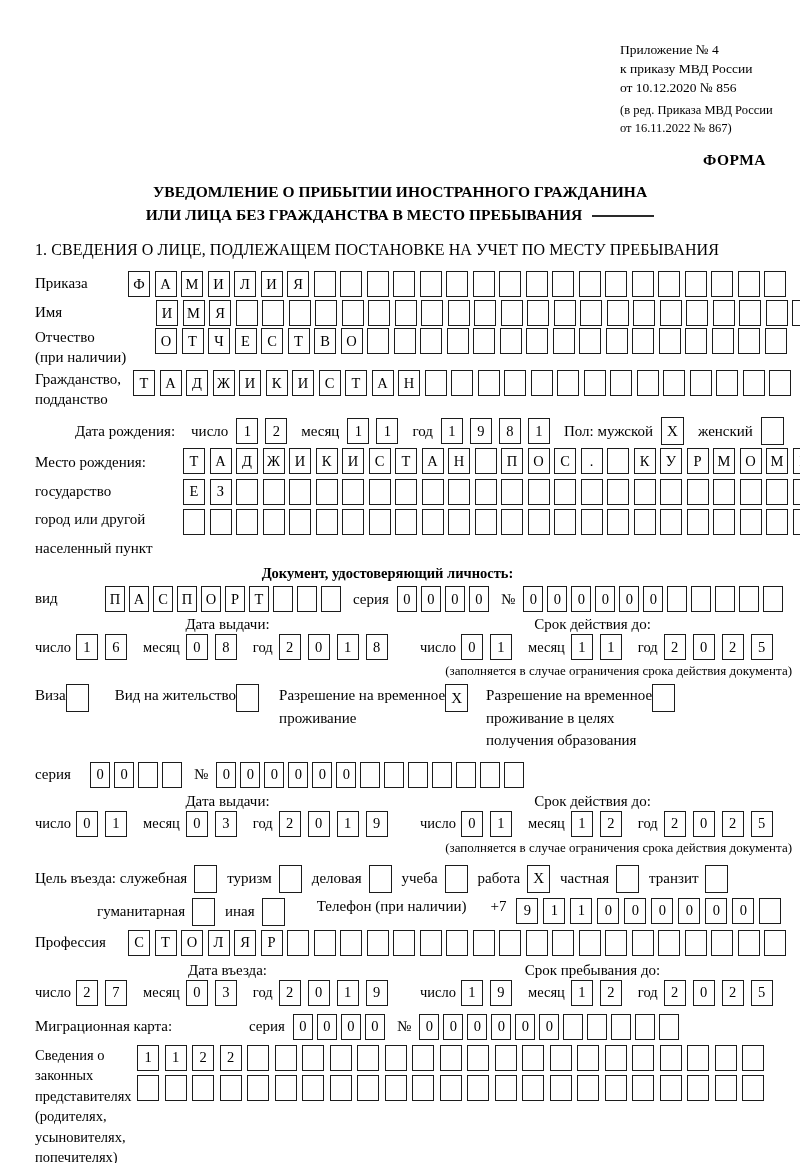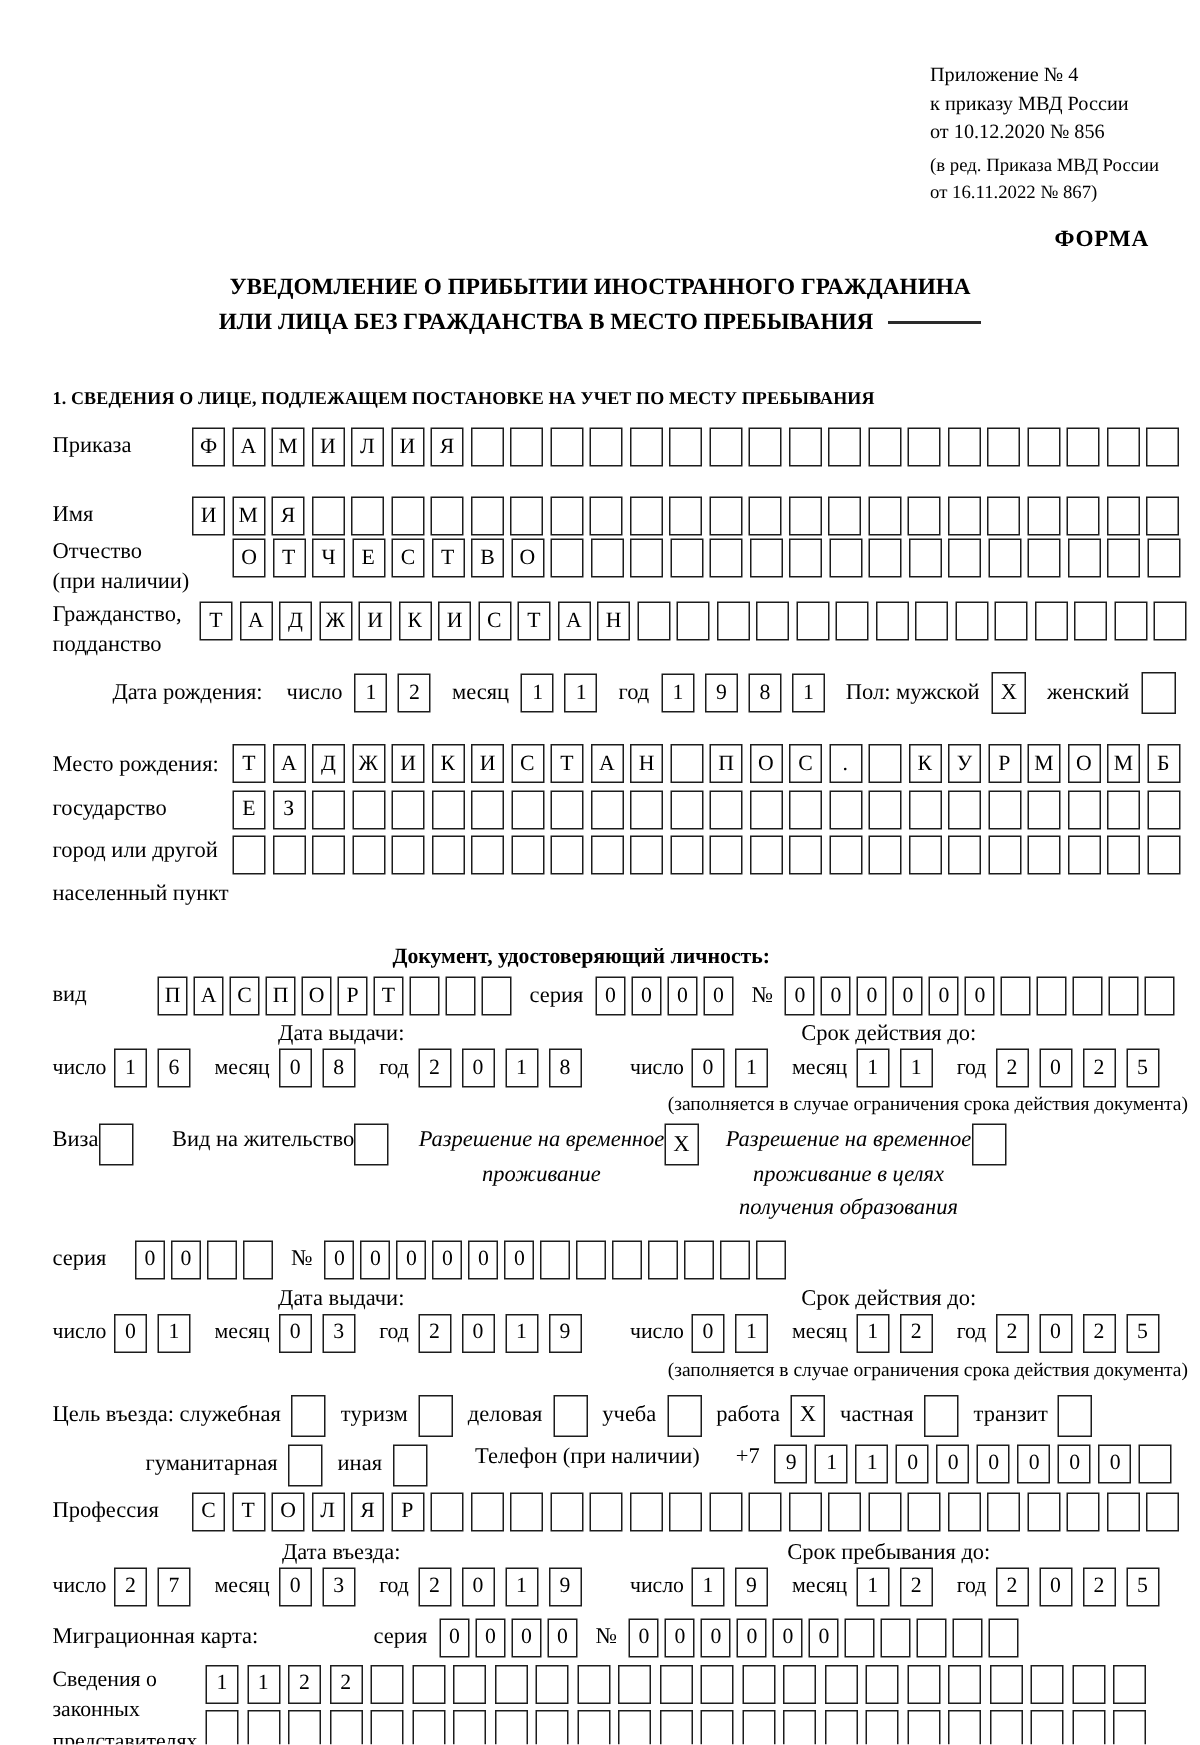--- a/index.html
+++ b/index.html
@@ -8,21 +8,21 @@
     background:#fff;color:#000;overflow:hidden;
     font-family:"Liberation Serif","DejaVu Serif",serif;
     padding:40px 0 0 35px;font-size:15px;
   }
   
   .annex{margin-left:585px;font-size:13.5px;line-height:1.42;}
   .annex .amend{font-size:12.5px;margin-top:5px;line-height:1.4;}
   .forma{margin-top:14px;padding-right:34px;text-align:right;font-weight:bold;font-size:15.5px;letter-spacing:.5px;}
   .title{margin-top:12px;text-align:center;font-weight:bold;font-size:15.5px;line-height:1.45;padding-right:35px;}
   .uline{display:inline-block;width:62px;border-bottom:2px solid #2a2a2a;margin-left:10px;transform:translateY(-3px);}
-  .sec{margin-top:32px;font-weight:bold;font-size:12px;letter-spacing:.1px;}
+  .sec{margin-top:15px;font-weight:normal;font-size:16px;letter-spacing:.1px;}
   
   .frow{display:flex;align-items:center;}
   .frow.top{align-items:flex-start;}
   .flabel{flex:none;font-size:15px;line-height:1.33;}
   .ml{white-space:pre-line;}
   .w93{width:93px;} .w120{width:120px;} .w98{width:98px;} .w70{width:70px;} .w178{width:178px;}
   .inlbl{margin:0 8px 0 12px;flex:none;}
   
   .boxes{display:flex;gap:4px;flex:none;}
   .cell{box-sizing:border-box;flex:none;width:20px;height:26px;border:1.5px solid #1c1c1c;
@@ -42,28 +42,28 @@
   
   .drow{display:flex;align-items:center;}
   .drow .lbl{margin-right:16px;margin-left:40px;} .drow .sub{margin:0 8px 0 14px;}
   .bp{display:flex;align-items:flex-start;}
   .bp .flabel{line-height:28.5px;}
   .bp .boxes{margin-bottom:3.5px;}
   .doct{text-align:center;font-weight:bold;font-size:14.5px;padding-right:60px;}
   .intro{font-size:15px;line-height:1.7;}
   .opts{display:flex;align-items:flex-start;font-size:15px;line-height:1.5;}
   .opt{display:flex;align-items:flex-start;gap:0;}
-  .optc{text-align:center;font-style:italic;}
+  .optc{text-align:left;}
   .goal{display:flex;align-items:flex-start;font-size:15px;}
   .goal .pair{display:flex;align-items:center;gap:7px;margin-right:10px;}
   .reps{display:flex;align-items:flex-start;}
   .reps .flabel{width:102px;line-height:20.5px;font-size:14.5px;}
   .repsrows .boxes{margin-bottom:4.5px;}
   
-  .mt1{margin-top:1px;}.mt2{margin-top:2px;}.mt3{margin-top:20px;}.mt4{margin-top:4px;}
+  .mt1{margin-top:1px;}.mt2{margin-top:2px;}.mt3{margin-top:3px;gap:28px;}.mt4{margin-top:4px;}
   .mt5{margin-top:5px;}.mt6{margin-top:6px;}.mt7{margin-top:7px;}.mt8{margin-top:8px;}
   .mt9{margin-top:9px;}.mt10{margin-top:10px;}.mt12{margin-top:12px;}
 </style>
 </head>
 <body>
 
 <div class="page">
 
   <div class="annex">
     <div>Приложение № 4</div>

